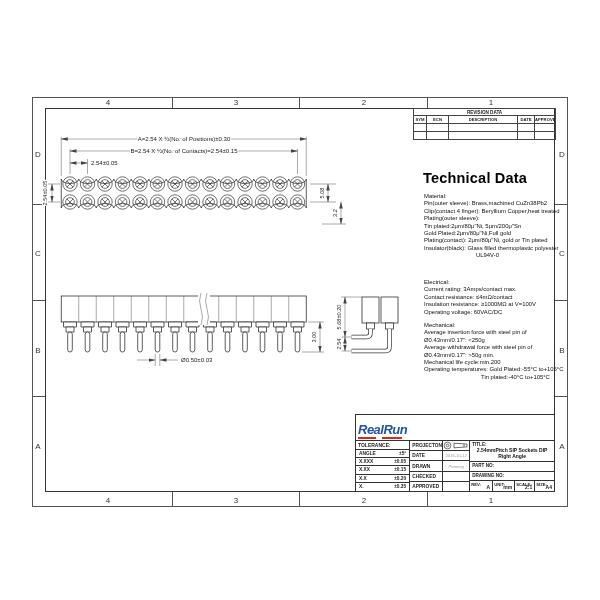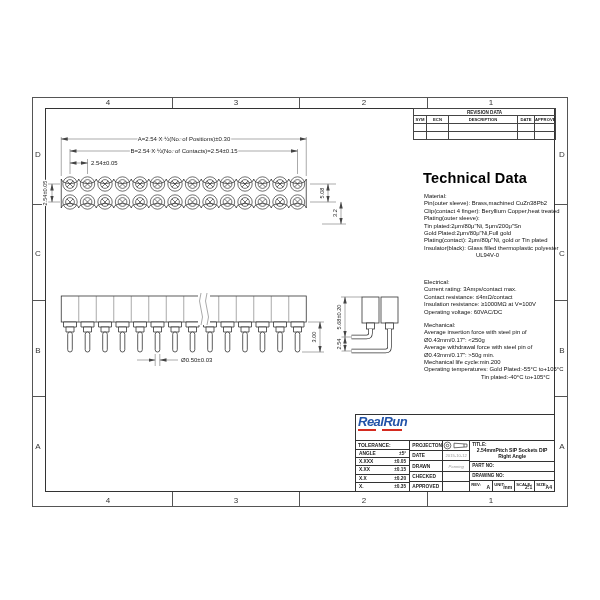--- a/index.html
+++ b/index.html
@@ -27,21 +27,21 @@
   .ln{fill:none;stroke:#333;stroke-width:.7;}
   .w{fill:#fff;stroke:#333;stroke-width:.8;}
   .dim{fill:none;stroke:#555;stroke-width:.5;}
   .dt{font-size:6px;fill:#222;}
   .dts{font-size:5.6px;fill:#222;}
   .ko{paint-order:stroke;stroke:#fff;stroke-width:2.2px;}
   
   .tb{position:absolute;left:355px;top:414px;width:200px;height:78px;border:1px solid #333;
       box-sizing:border-box;background:#fff;}
   .tb *{box-sizing:border-box;}
-  .tb-logo{height:26px;border-bottom:1px solid #333;display:flex;align-items:flex-start;padding:1px 2px;}
+  .tb-logo{height:26px;border-bottom:1px solid #333;display:flex;align-items:flex-end;padding:1px 2px;}
   .logo-text{font-size:13px;font-weight:bold;font-style:italic;color:#2253a8;letter-spacing:-.5px;line-height:12px;}
   .logo-underline{height:2px;width:44px;margin-top:1px;
       background:linear-gradient(90deg,#d42b20 0 42%,transparent 42% 55%,#d42b20 55% 100%);}
   .logo-right{margin-left:4px;display:flex;flex-direction:column;justify-content:center;}
   .cn{font-size:8.5px;font-weight:bold;color:#cf2a20;line-height:9px;white-space:nowrap;}
   .en{font-size:4px;color:#8d9bac;letter-spacing:.3px;white-space:nowrap;margin-top:1px;}
   .tb-body{display:flex;height:50px;}
   .col1{width:55px;border-right:1px solid #333;}
   .tol-h{height:9px;border-bottom:0.6px solid #333;font-size:5px;font-weight:bold;display:flex;align-items:center;padding-left:2px;}
   .tol-r{height:8.2px;border-bottom:0.6px solid #333;display:flex;align-items:center;justify-content:space-between;

